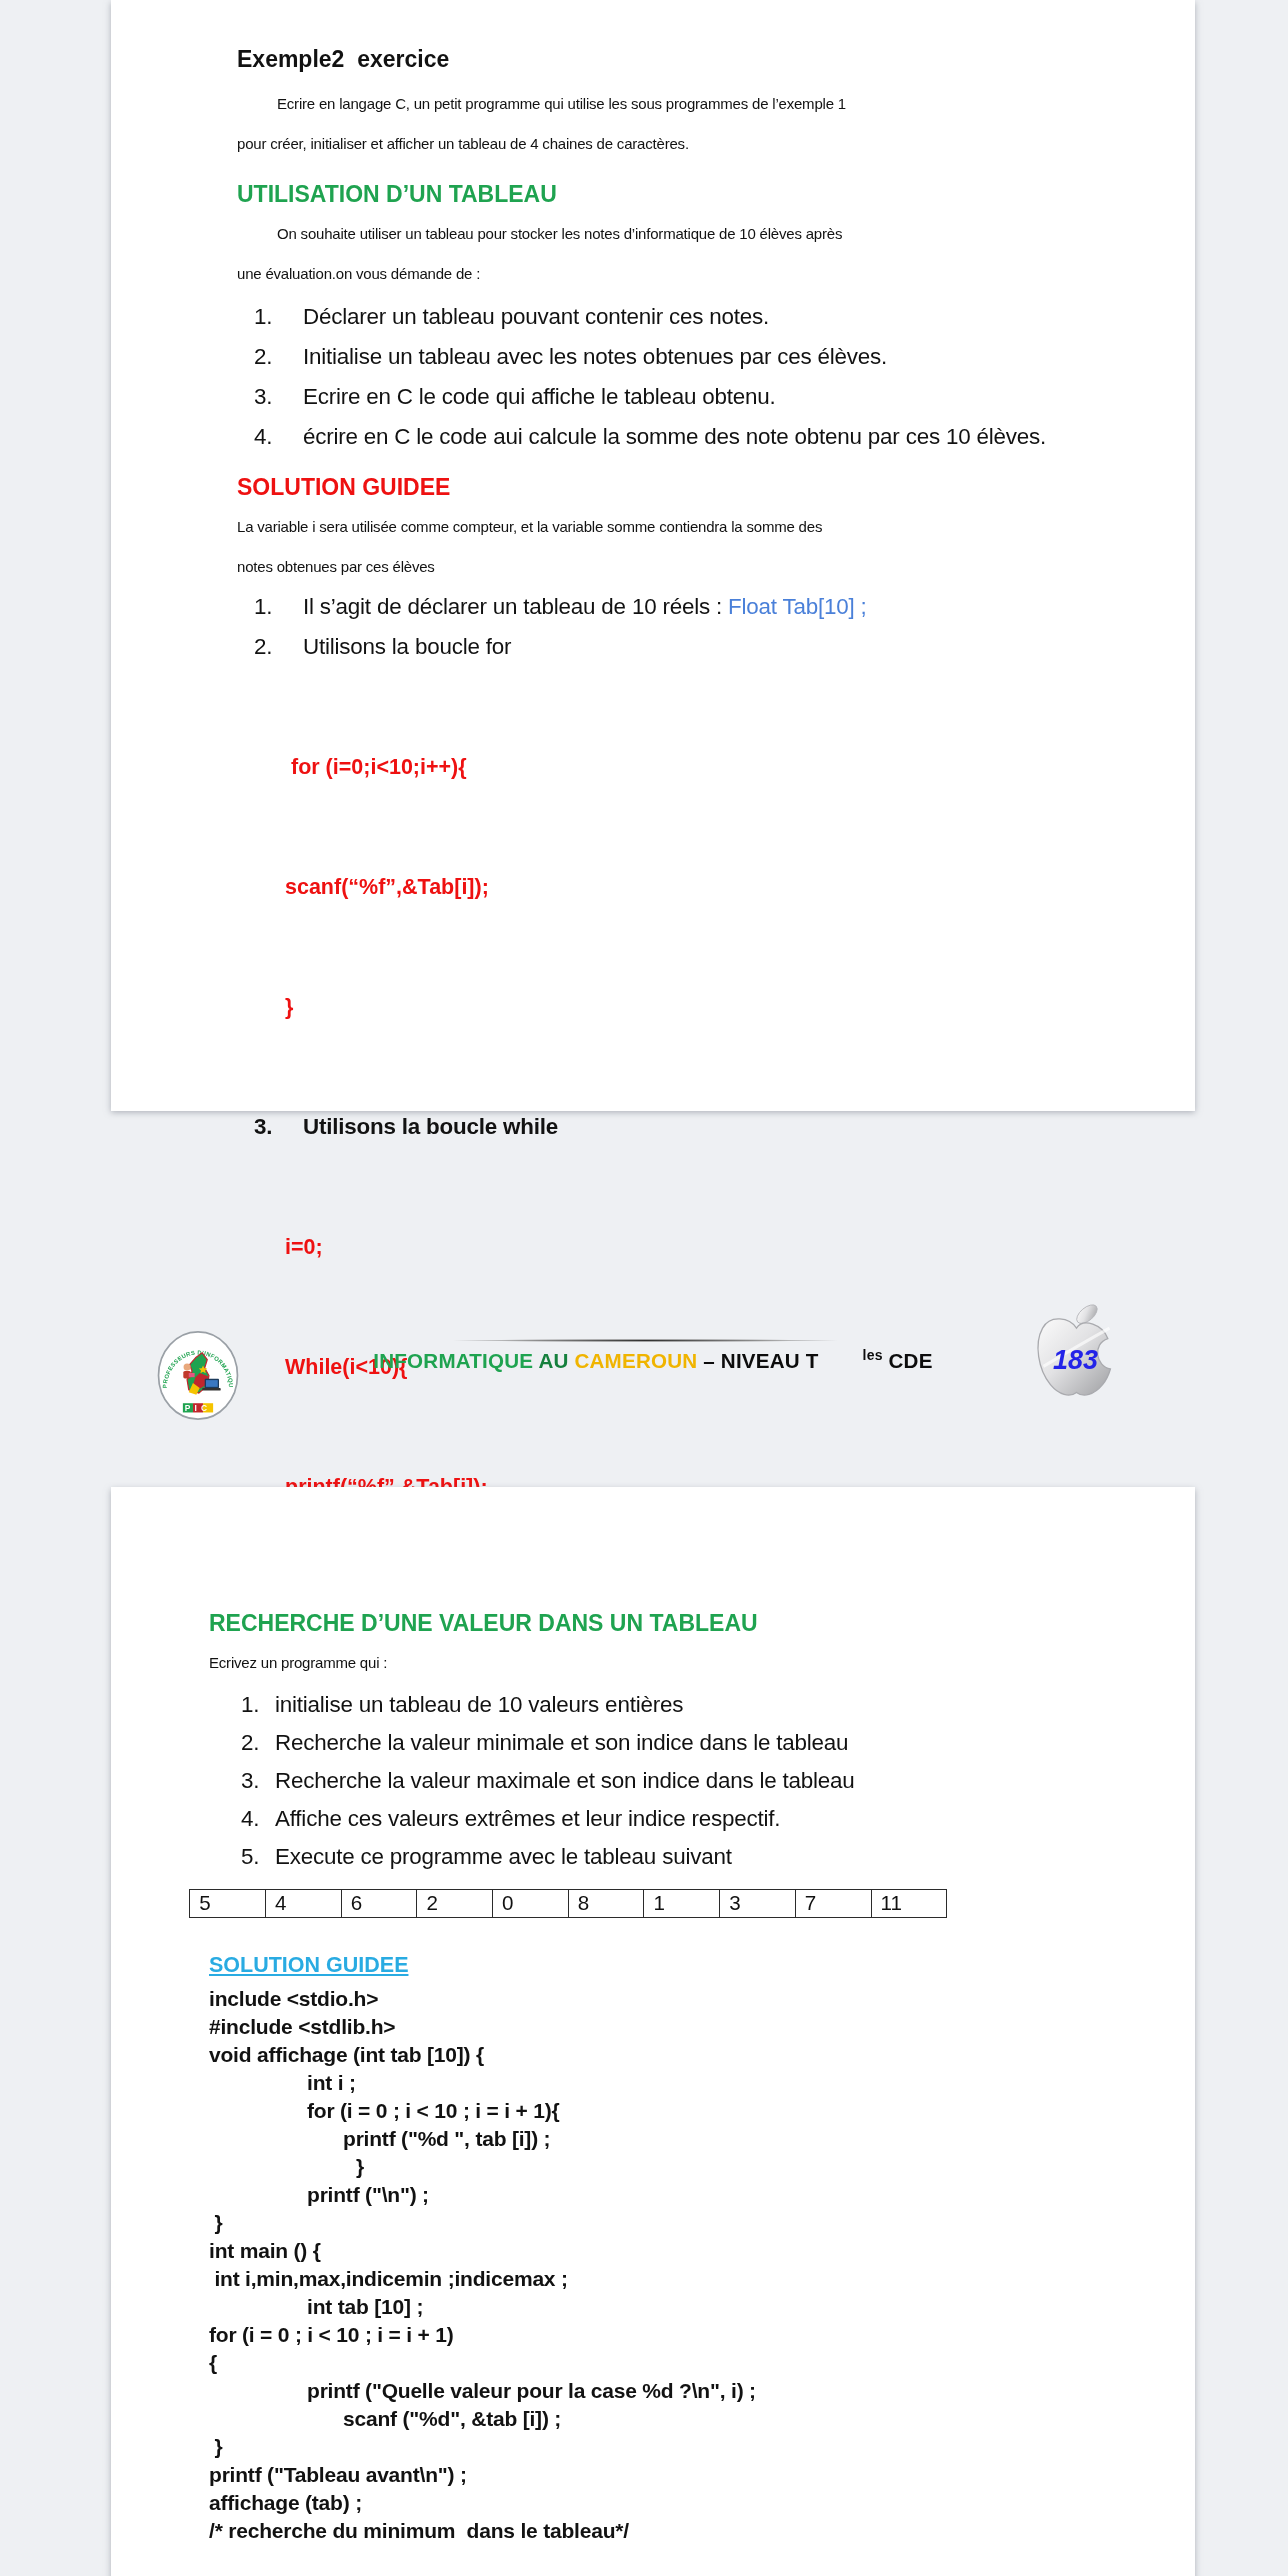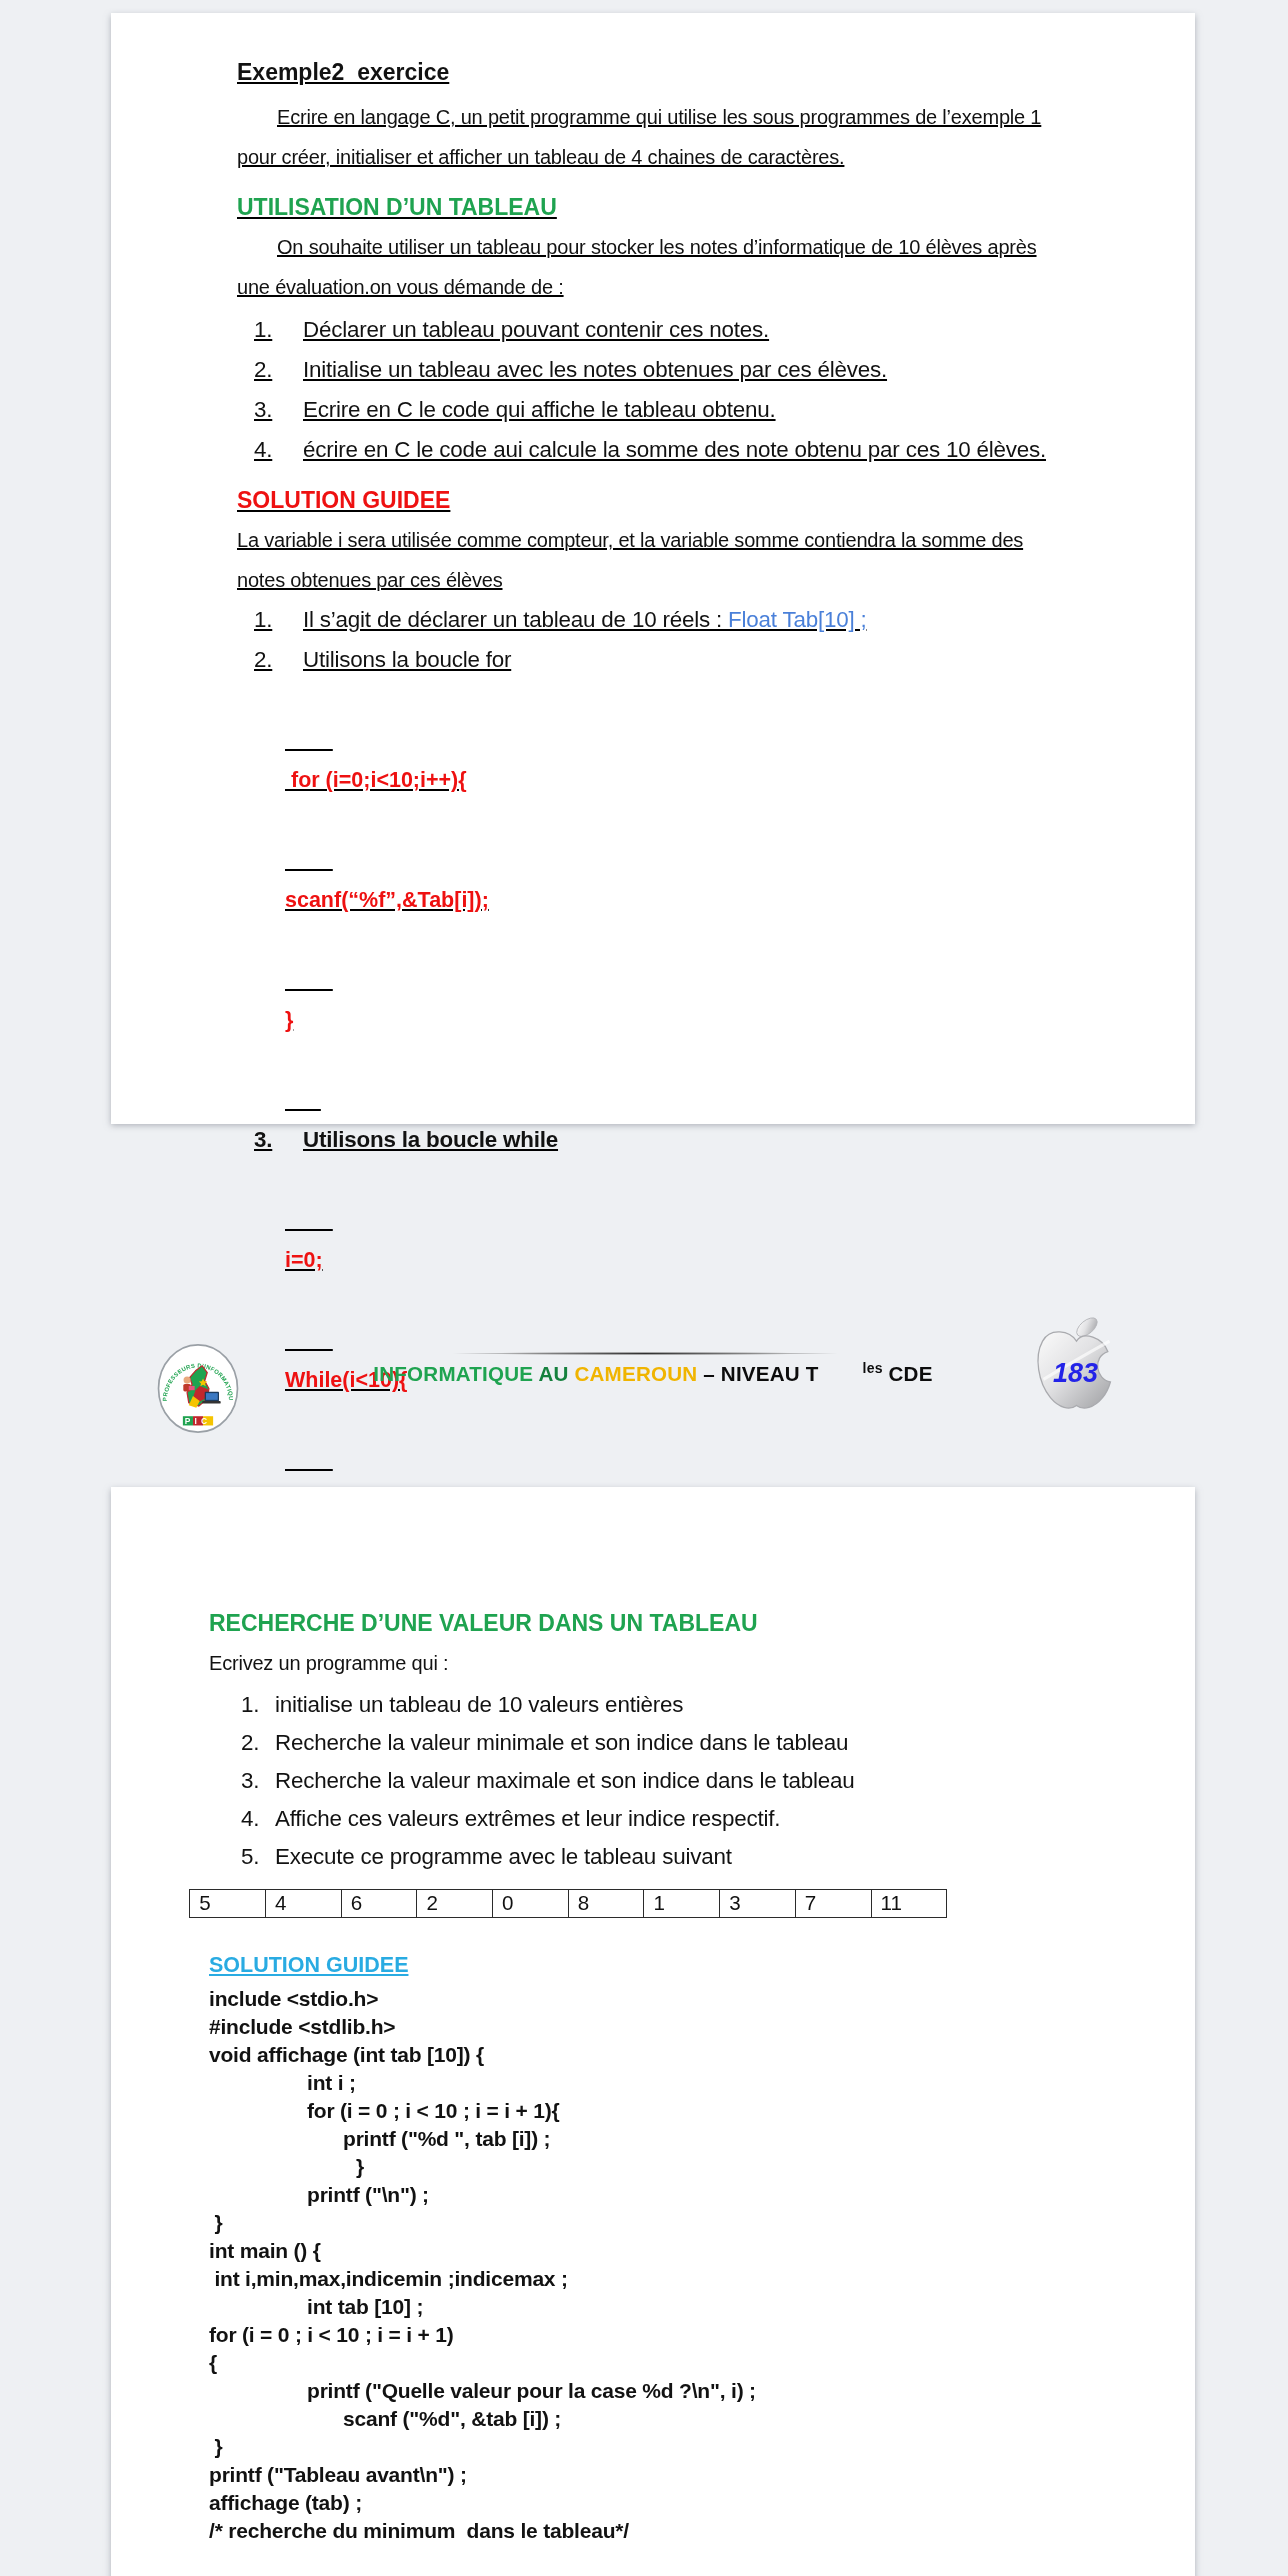--- a/index.html
+++ b/index.html
@@ -1,24 +1,24 @@
 <!DOCTYPE html>
 <html style="font-size:14.3px"><head>
 <meta charset="utf-8">
 <style>
   html,body{margin:0;padding:0;width:1288px;height:2576px;overflow:hidden;
     background:#eef0f3;font-family:"Liberation Sans",sans-serif;}
   .viewport{position:relative;width:1288px;height:2576px;}
   .page{position:absolute;left:111px;width:1084px;background:#ffffff;
     box-shadow:0 1.8px 6.3px rgba(110,116,128,.5);}
-  .page1{top:13px;height:1111px;text-decoration:underline;}
+  .page1{top:0;height:1111px;}
   .page2{top:1487px;height:1163px;}
   .content{position:relative;padding:41px 63px 0 126px;color:#121212;}
   .doc-title{margin:0 0 7.2px 0;font-size:23px;font-weight:bold;line-height:36px;white-space:pre;}
-  .line{font-size:20px;line-height:40px;white-space:nowrap;letter-spacing:-0.2px;}
+  .line{font-size:15px;line-height:40px;white-space:nowrap;letter-spacing:-0.2px;}
   .first{padding-left:40px;}
   .h-green{margin:10.7px 0 0 0;font-size:23px;font-weight:bold;line-height:39px;color:#1fa350;white-space:nowrap;}
   .h-red{margin:10.7px 0 0 0;font-size:23px;font-weight:bold;line-height:39px;color:#ee1111;white-space:nowrap;}
   .li{display:flex;font-size:22.4px;line-height:40px;white-space:nowrap;letter-spacing:-0.2px;}
   .li .num{margin-left:17px;width:49px;flex:none;}
   .li2 .num{margin-left:32px;width:34px;flex:none;}
   .li.bold{font-weight:bold;}
   .blue-code{color:#4a80d9;}
   .red-code{margin-left:48px;color:#ee1111;font-weight:bold;font-size:21.5px;line-height:40px;white-space:pre;}
   .list-block{margin-top:3.6px;}

